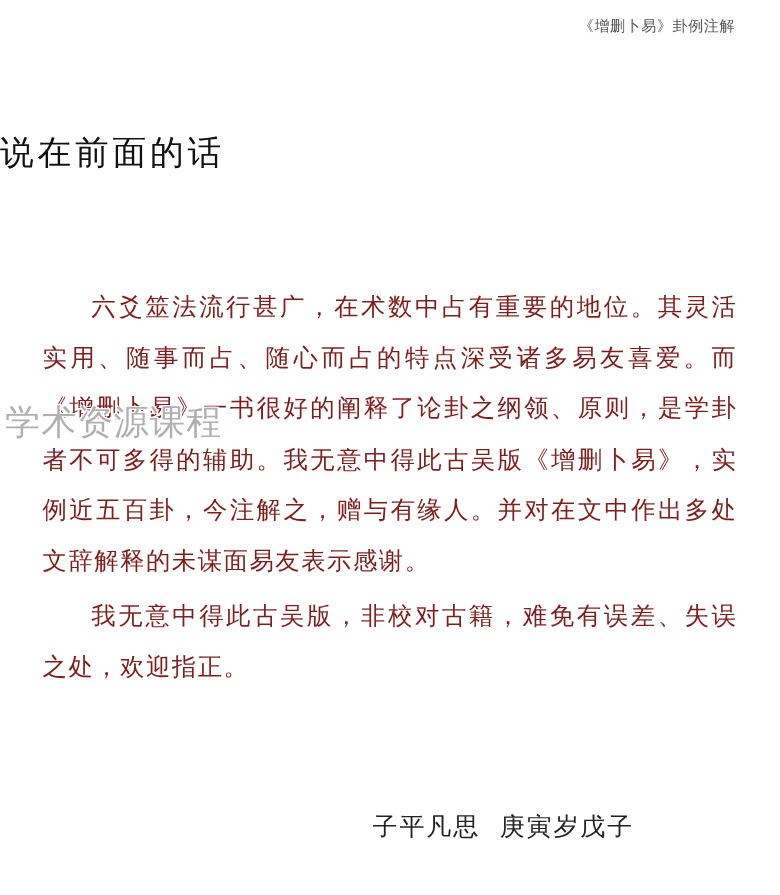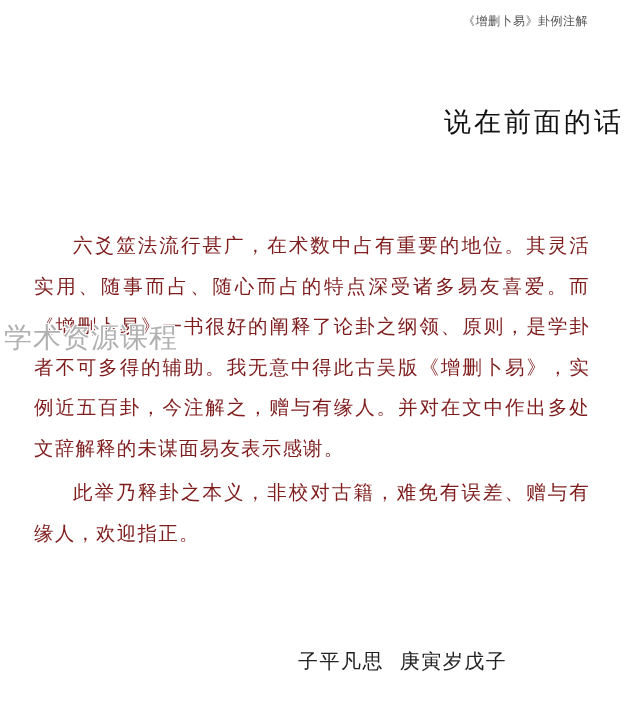--- a/index.html
+++ b/index.html
@@ -4,21 +4,21 @@
 <style>
   html, body { margin:0; padding:0; }
   body {
     width:624px; height:716px; background:#ffffff; position:relative; overflow:hidden;
     font-family: "DejaVu Serif", "Liberation Serif", serif; color:#1e1e1e;
   }
   .running-header {
     position:absolute; top:13px; right:36px; font-size:12px; color:#555; letter-spacing:0.5px;
   }
   .page-title {
-    position:absolute; top:104px; left:0; width:624px; text-align:right;
+    position:absolute; top:104px; left:0; width:624px; text-align:left;
     font-size:27px; letter-spacing:3px; color:#111;
   }
   .body-text {
     position:absolute; top:226px; left:34px; width:556px;
   }
   .para {
     margin:0; font-size:19.5px; line-height:40.5px; text-indent:39px;
     letter-spacing:1.2px; text-align:justify; color:#7f1d1d;
   }
   .para + .para { margin-top:4px; }
@@ -36,20 +36,20 @@
 </style>
 </head>
 <body>
 
 <div class="running-header">《增删卜易》卦例注解</div>
 
 <div class="page-title">说在前面的话</div>
 
 <div class="body-text">
   <p class="para">六爻筮法流行甚广，在术数中占有重要的地位。其灵活实用、随事而占、随心而占的特点深受诸多易友喜爱。而《增删卜易》一书很好的阐释了论卦之纲领、原则，是学卦者不可多得的辅助。我无意中得此古吴版《增删卜易》，实例近五百卦，今注解之，赠与有缘人。并对在文中作出多处文辞解释的未谋面易友表示感谢。</p>
-  <p class="para">此举乃释卦之本义，非校对古籍，难免有误差、赠与有缘人，欢迎指正。</p>
+  <p class="para">我无意中得此古吴版，非校对古籍，难免有误差、失误之处，欢迎指正。</p>
 </div>
 
 <div class="signature">子平凡思  庚寅岁戊子</div>
 
 <div class="watermark">
   <div class="wm-line2">学术资源课程</div>
 </div>
 
 </body></html>

